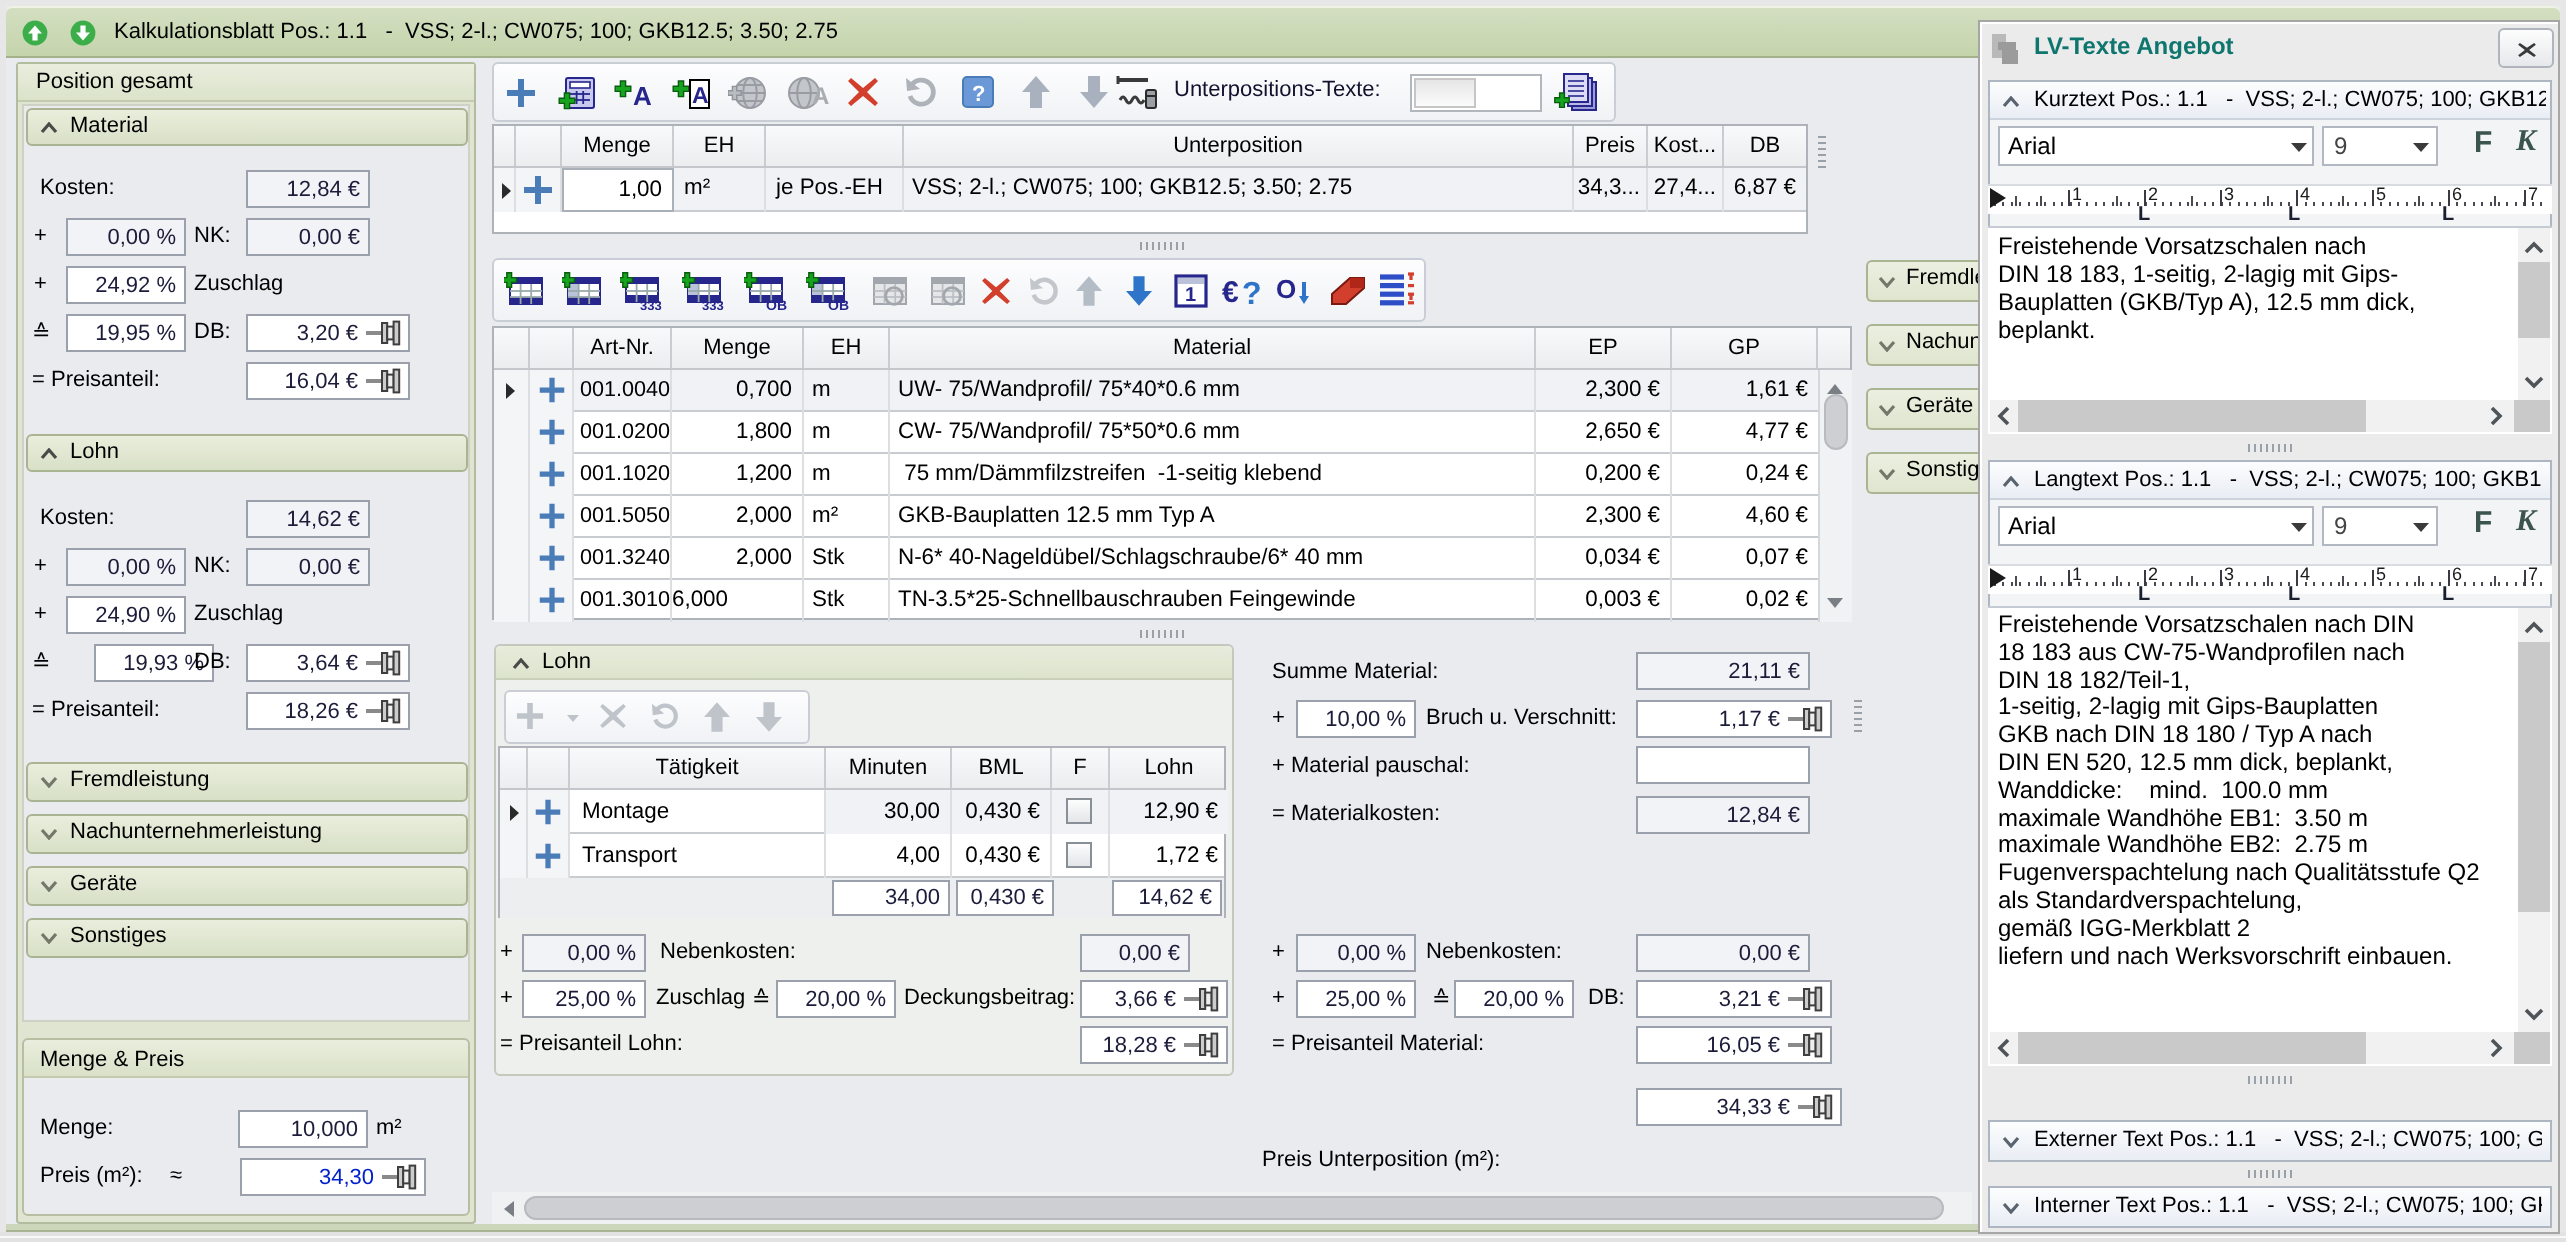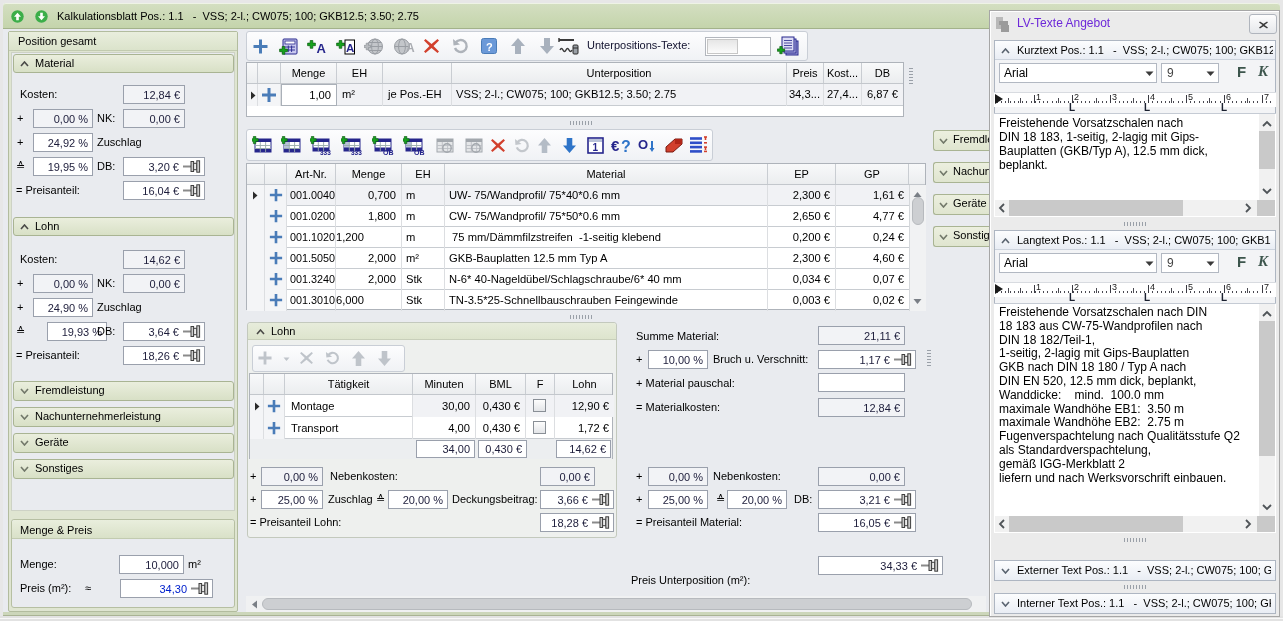--- a/index.html
+++ b/index.html
@@ -463,21 +463,21 @@
   <div class="cell" style="left:521px;width:68px;height:33px;text-align:right;padding-right:5px">2,650 €</div>
   <div class="cell" style="left:589px;width:73px;height:21px;text-align:right;padding-right:5px;border-right:none">4,77 €</div>
  </div>
  <div style="position:absolute;left:0;top:63px;width:662px;height:21px;border-bottom:1px solid #c8ccd1">
   <div class="cell" style="left:0;width:18px;height:21px;background:#f4f5f7"></div>
   <div class="cell" style="left:18px;width:22px;height:21px;background:#f4f5f7"></div>
             <svg style="left:22px;top:3px" width="14" height="14" viewBox="0 0 16 16">
               <path d="M6.5 1 h3 v5.5 h5.5 v3 h-5.5 v5.5 h-3 v-5.5 h-5.5 v-3 h5.5 z" fill="#4a7cb8"></path>
             </svg>
   <div class="cell" style="left:40px;width:49px;height:21px;padding-left:3px;font-size:10.8px">001.1020</div>
-  <div class="cell" style="left:89px;width:66px;height:21px;padding-right:5px">1,200</div>
+  <div class="cell" style="left:89px;width:66px;height:21px;text-align:right;padding-right:5px">1,200</div>
   <div class="cell" style="left:155px;width:43px;height:21px;padding-left:4px">m</div>
   <div class="cell" style="left:198px;width:323px;height:21px;padding-left:4px">&nbsp;75 mm/Dämmfilzstreifen&nbsp; -1-seitig klebend</div>
   <div class="cell" style="left:521px;width:68px;height:21px;text-align:right;padding-right:5px">0,200 €</div>
   <div class="cell" style="left:589px;width:73px;height:21px;text-align:right;padding-right:5px;border-right:none">0,24 €</div>
  </div>
  <div style="position:absolute;left:0;top:84px;width:662px;height:21px;border-bottom:1px solid #c8ccd1">
   <div class="cell" style="left:0;width:18px;height:21px;background:#f4f5f7"></div>
   <div class="cell" style="left:18px;width:22px;height:21px;background:#f4f5f7"></div>
             <svg style="left:22px;top:3px" width="14" height="14" viewBox="0 0 16 16">
               <path d="M6.5 1 h3 v5.5 h5.5 v3 h-5.5 v5.5 h-3 v-5.5 h-5.5 v-3 h5.5 z" fill="#4a7cb8"></path>
@@ -656,21 +656,21 @@
           <rect x="13.8" y="0.8" width="2.8" height="11.4" fill="#cccccc" stroke="#3f3f3f" stroke-width="1"></rect>
         </svg></div>
 <div class="lbl" style="left:636px;top:516px">= Preisanteil Material:</div>
 <div class="in pinbox" style="left:818px;top:513px;width:98px">16,05 €<svg class="pin" width="19" height="13" viewBox="0 0 19 13">
           <line x1="0" y1="6.5" x2="8" y2="6.5" stroke="#8a8a8a" stroke-width="2"></line>
           <rect x="8" y="1.5" width="2.6" height="10" fill="#cccccc" stroke="#3f3f3f" stroke-width="1"></rect>
           <rect x="10.6" y="3.3" width="3.2" height="6.4" fill="#eeeeee" stroke="#3f3f3f" stroke-width="1"></rect>
           <rect x="13.8" y="0.8" width="2.8" height="11.4" fill="#cccccc" stroke="#3f3f3f" stroke-width="1"></rect>
         </svg></div>
 <div class="lbl" style="left:631px;top:574px">Preis Unterposition (m²):</div>
-<div class="in pinbox" style="left:818px;top:556px;width:125px">34,33 €<svg class="pin" width="19" height="13" viewBox="0 0 19 13">
+<div class="in pinbox" style="left:818px;top:544px;width:103px">34,33 €<svg class="pin" width="19" height="13" viewBox="0 0 19 13">
           <line x1="0" y1="6.5" x2="8" y2="6.5" stroke="#8a8a8a" stroke-width="2"></line>
           <rect x="8" y="1.5" width="2.6" height="10" fill="#cccccc" stroke="#3f3f3f" stroke-width="1"></rect>
           <rect x="10.6" y="3.3" width="3.2" height="6.4" fill="#eeeeee" stroke="#3f3f3f" stroke-width="1"></rect>
           <rect x="13.8" y="0.8" width="2.8" height="11.4" fill="#cccccc" stroke="#3f3f3f" stroke-width="1"></rect>
         </svg></div>
 </div>
 <div id="midbars">
 <div class="gbar" style="left:933px;top:130px;width:56px;height:21px;border-radius:3px 0 0 3px;border-right:none;background:linear-gradient(#ecefdf,#dfe5cf)"></div>
 <svg style="left:939px;top:138px" width="9" height="6" viewBox="0 0 9 6">
         <path d="M1 1 L4.5 5 L8 1" fill="none" stroke="#72786a" stroke-width="1.6"></path>
@@ -704,21 +704,21 @@
 <div class="a" style="left:0px;top:618px;width:1283px;height:1px;background:#f8f8f8"></div>
 </div>
 
 <div id="lvpanel">
 <div class="a" style="left:989px;top:10px;width:291px;height:607px;background:#ebebeb;border:1px solid #a6a6a6;box-shadow:inset 1px 1px 0 #fff"></div>
 <svg style="left:995px;top:16px" width="18" height="17" viewBox="0 0 18 17">
         <rect x="1" y="1" width="7" height="12" fill="#b9b9b9"></rect>
         <rect x="4" y="5" width="9" height="4" fill="#9b9b9b"></rect>
         <rect x="6" y="9" width="8" height="7" fill="#9b9b9b"></rect>
       </svg>
-<div class="lbl" style="left:1017px;top:16px;font-weight:normal;color:#6d28d9;font-size:12px">LV-Texte Angebot</div>
+<div class="lbl" style="left:1017px;top:16px;font-weight:bold;color:#0f766e;font-size:12px">LV-Texte Angebot</div>
 <div class="a" style="left:1249px;top:14px;width:28px;height:20px;background:linear-gradient(#fdfdfd,#e6e8eb);border:1px solid #b0b5bd;border-radius:3px"></div>
 <svg style="left:1259px;top:21px" width="9" height="8" viewBox="0 0 10 9">
         <path d="M1 0.5 L5 3.2 L9 0.5 L10 1.6 L6.2 4.5 L10 7.4 L9 8.5 L5 5.8 L1 8.5 L0 7.4 L3.8 4.5 L0 1.6 Z" fill="#3a3a3a"></path>
       </svg>
 
 <div class="a" style="left:994px;top:40px;width:282px;height:177px;background:#f3f4f6;border:1px solid #aeb6c2"></div>
 <div class="a" style="left:995px;top:41px;width:280px;height:19px;background:linear-gradient(#fcfdfe,#e9edf4);border-bottom:1px solid #ccd3dd"></div>
 <svg style="left:1001px;top:48px" width="9" height="6" viewBox="0 0 9 6">
         <path d="M1 5 L4.5 1 L8 5" fill="none" stroke="#5a6470" stroke-width="1.6"></path>
       </svg>

